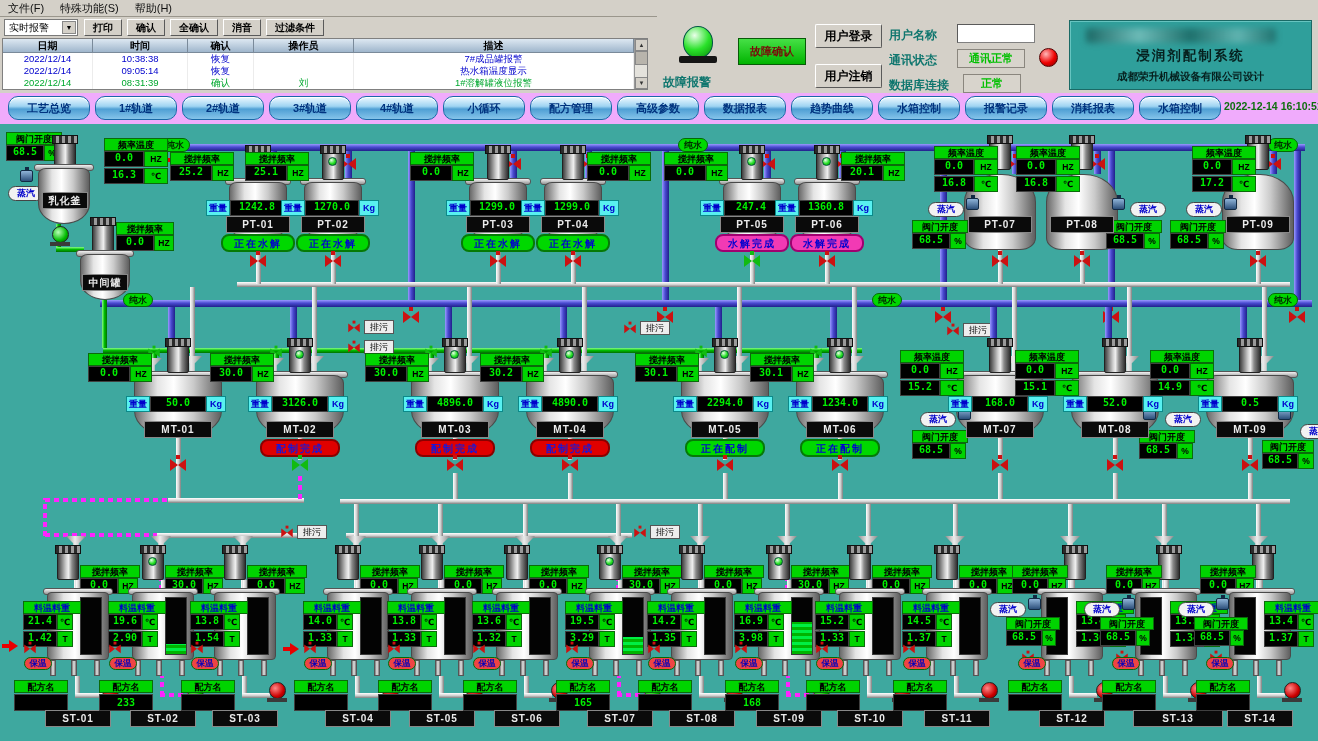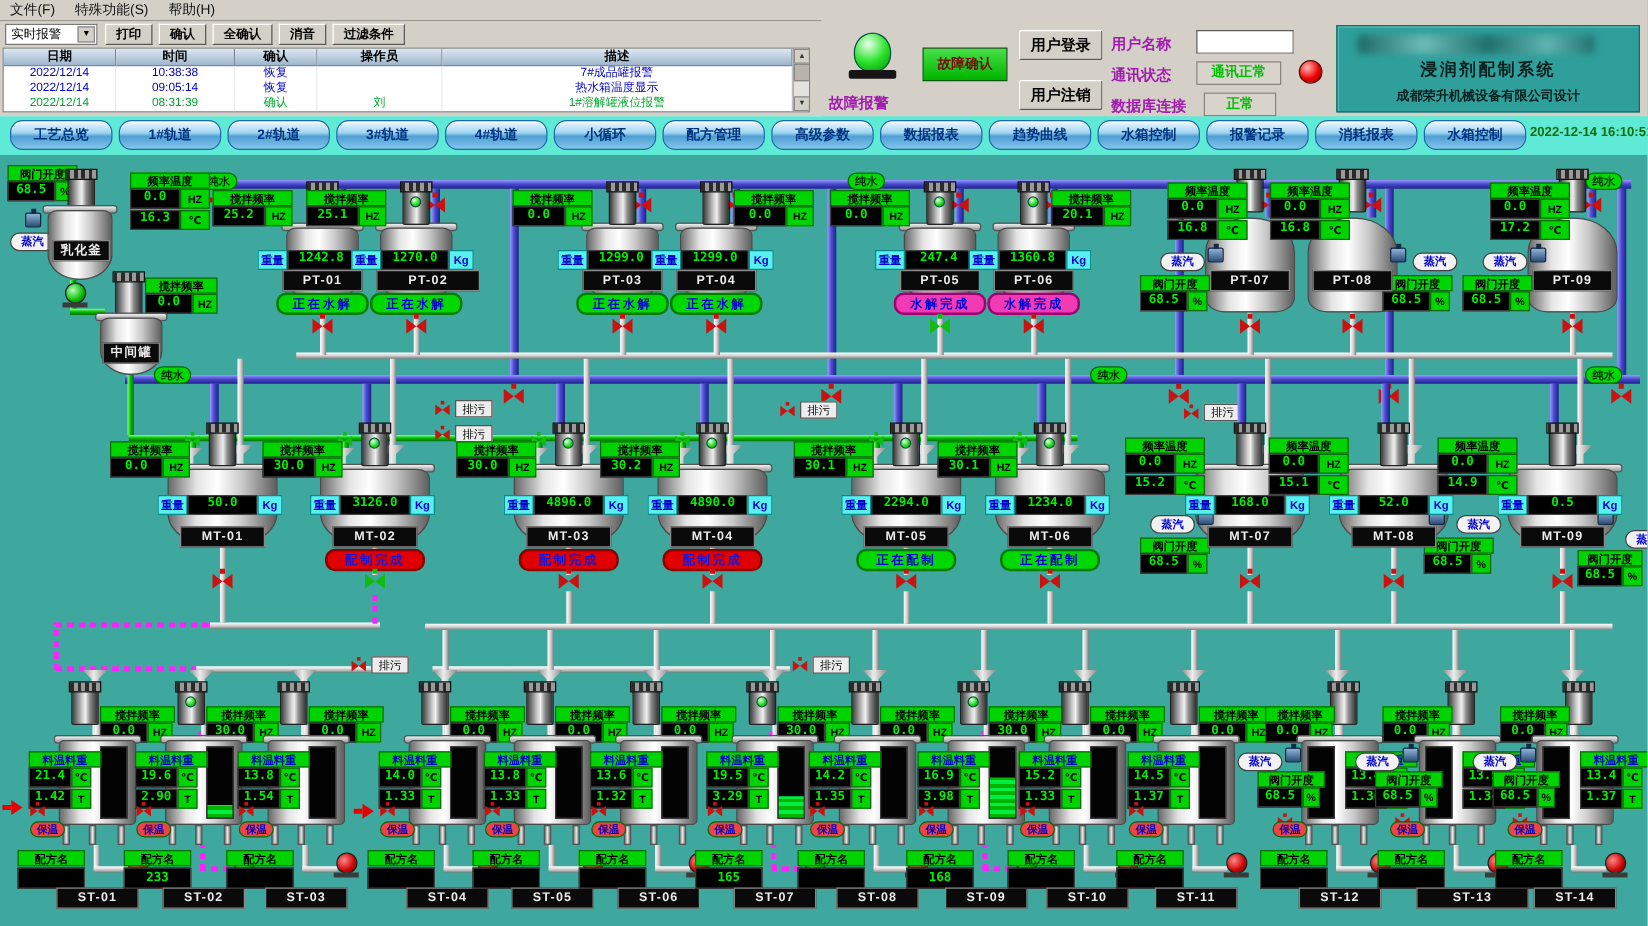--- a/index.html
+++ b/index.html
@@ -37,21 +37,21 @@
 .sbt{width:13px;height:14px;background:#b8b4ac;border:1px solid #888}
 #alarm-status{position:absolute;left:0px;top:76px;width:657px;height:17px;font-size:9.5px;
   line-height:16px;color:#111;background:#d4d0c8;border-top:1px solid #fff}
 #alarm-status span{position:absolute;white-space:nowrap}
 
 #fault-panel{position:absolute;left:657px;top:16px;width:661px;height:77px;background:#d4d0c8}
 .lampbulb{position:absolute;left:26px;top:10px;width:30px;height:32px;
   border-radius:50% 50% 46% 46%;border:1px solid #054;
   background:radial-gradient(circle at 38% 28%,#eaffea,#2ae22a 52%,#0a8a0a)}
 .lampbase{position:absolute;left:22px;top:40px;width:38px;height:7px;background:#151515;border-radius:2px}
-.flabel{position:absolute;font-weight:bold;color:#a21caf;font-size:12px;white-space:nowrap}
+.flabel{position:absolute;font-weight:bold;color:#0f766e;font-size:12px;white-space:nowrap}
 #fault-ack{position:absolute;left:81px;top:22px;width:68px;height:27px;
   background:linear-gradient(180deg,#46e046,#00b400);border:1px solid #075a07;
   color:#7a0a0a;font-size:11px;font-weight:bold;text-align:center;line-height:25px}
 .winbtn{position:absolute;width:67px;height:24px;font-size:12px;font-weight:bold;
   text-align:center;line-height:21px;color:#000;border-radius:2px}
 .inbox{position:absolute;border:1px solid #808080;border-top-color:#5a5a5a;border-left-color:#5a5a5a;
   background:#fff}
 .valbox{position:absolute;background:#d8d4cc;border:1px solid #8a867e;text-align:center;
   font-weight:bold;font-size:11px;color:#00c000}
 #reddot{position:absolute;left:382px;top:32px;width:19px;height:19px;border-radius:50%;
@@ -59,21 +59,21 @@
 #titlebox{position:absolute;left:412px;top:4px;width:243px;height:70px;background:#2f9f9b;
   border:1px solid #1a6a66;box-shadow:inset 1px 1px 0 #66c4c0}
 #redact{position:absolute;left:16px;top:7px;width:190px;height:15px;border-radius:3px;
   background:linear-gradient(90deg,rgba(12,60,58,.55),rgba(225,240,238,.35) 28%,rgba(14,66,62,.5) 55%,rgba(210,230,228,.3) 80%,rgba(12,60,58,.45));
   filter:blur(3px)}
 #title1{position:absolute;left:0;top:26px;width:100%;text-align:center;font-size:13.5px;
   font-weight:bold;color:#06201e;letter-spacing:2px}
 #title2{position:absolute;left:0;top:49px;width:100%;text-align:center;font-size:10.5px;
   font-weight:bold;color:#06201e}
 
-#navbar{position:absolute;left:0;top:93px;width:1318px;height:31px;background:#5eead4}
+#navbar{position:absolute;left:0;top:93px;width:1318px;height:31px;background:#f0abfc}
 .navbtn{position:absolute;height:24px;border-radius:10px;border:1px solid #1a6aa8;
   background:linear-gradient(180deg,#eef9ff 0%,#9fd4f2 42%,#4f9fd4 55%,#85c4ea 100%);
   color:#00337f;font-size:11px;font-weight:bold;text-align:center;line-height:22px;
   box-shadow:inset 0 1px 0 #fff;cursor:default;white-space:nowrap}
 #navtime{position:absolute;left:1224px;top:7px;font-size:10.5px;font-weight:bold;color:#0f6e0f;white-space:nowrap}
 
 #diagram{position:absolute;left:0;top:124px;width:1318px;height:617px;background:#3ea89f;overflow:hidden}
 #diagram>div{position:absolute}
 .pp{position:absolute}
 .bh{background:linear-gradient(180deg,#9a9aff,#4a4ad0 45%,#20208a)}
@@ -382,21 +382,21 @@
       <div class="tank pt" style="left: 304px; top: 58px; width: 58px; height: 60px;"></div>
       <div class="motor" style="left: 322px; top: 26px; width: 22px; height: 30px;">
         <div class="mdot"></div>
       </div>
       <div class="cap" style="left: 245px; top: 28px; width: 64px;">搅拌频率</div>
       <div class="dval" style="left: 245px; top: 41px; width: 42px;">25.1</div>
       <div class="unit" style="left: 287px; top: 41px; width: 22px;">HZ</div>
       <div class="cy" style="left: 281px; top: 76px; width: 24px;">重量</div>
       <div class="dval" style="left: 305px; top: 76px; width: 54px;">1270.0</div>
       <div class="cy" style="left: 359px; top: 76px; width: 20px;">Kg</div>
-      <div class="plate" style="left: 301px; top: 92px; width: 83px;">PT-02</div>
+      <div class="plate" style="left: 301px; top: 92px; width: 64px;">PT-02</div>
       <div class="badge green" style="left: 296px; top: 110px; width: 74px;">正在水解</div>
       <div class="valve red" style="left: 325px; top: 130px;">
         <i></i>
       </div>
       <div class="pp bv" style="left: 510px; top: 27px; width: 7px; height: 31px;"></div>
       <div class="valve red" style="left: 505px; top: 33px;">
         <i></i>
       </div>
       <div class="pp wv" style="left: 496px; top: 118px; width: 5px; height: 42px;"></div>
       <div class="lid" style="left: 465px; top: 54px; width: 66px;"></div>

